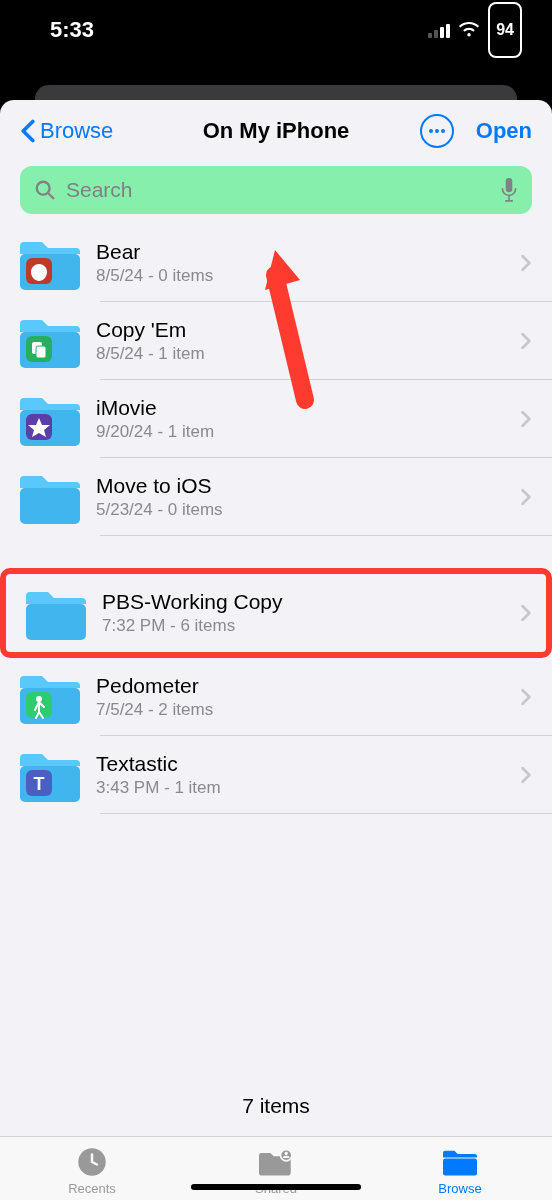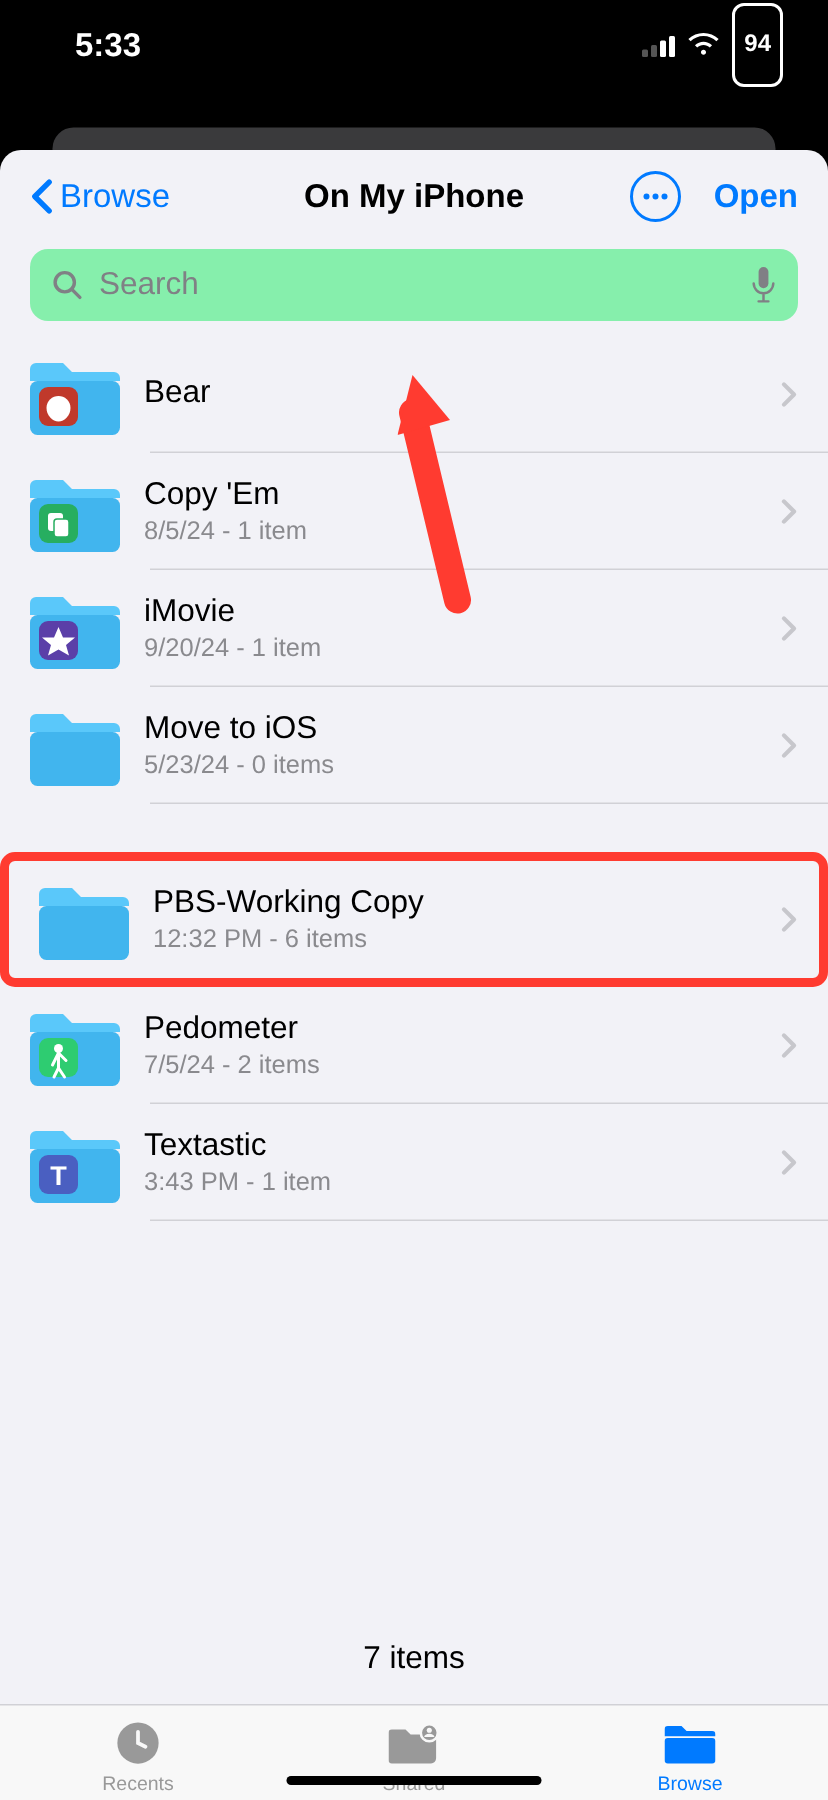--- a/index.html
+++ b/index.html
@@ -215,20 +215,21 @@
       <div class="folder-icon">
             <svg width="60" height="58" viewBox="0 0 60 58">
     <path d="M4 8h18l6 6h28a4 4 0 0 1 4 4v2H0v-8a4 4 0 0 1 4-4z" fill="#5ac8fa"></path>
     <rect x="0" y="20" width="60" height="36" rx="5" fill="#41b5ee"></rect>
     <rect x="6" y="24" width="26" height="26" rx="6" fill="#c0392b"></rect>
               <path d="M19 30c4 0 8 3 8 8 0 5-4 9-8 9s-8-4-8-9c0-5 4-8 8-8z" fill="#fff"></path>
   </svg>
           </div>
       <div class="row-text">
         <div class="row-title">Bear</div>
+        <div class="row-sub">8/5/24 - 0 items</div>
       </div>
       <svg class="chevron" width="12" height="18" viewBox="0 0 10 16" fill="none" stroke="#c7c7cc" stroke-width="2.5" stroke-linecap="round" stroke-linejoin="round">
             <polyline points="2,2 8,8 2,14"></polyline>
           </svg>
       <div class="row-sep"></div>
     </div>
       </div>
       <div>
     <div class="row">
       <div class="folder-icon">
@@ -293,21 +294,21 @@
     <div class="row">
       <div class="folder-icon">
             <svg width="60" height="58" viewBox="0 0 60 58">
     <path d="M4 8h18l6 6h28a4 4 0 0 1 4 4v2H0v-8a4 4 0 0 1 4-4z" fill="#5ac8fa"></path>
     <rect x="0" y="20" width="60" height="36" rx="5" fill="#41b5ee"></rect>
 
   </svg>
           </div>
       <div class="row-text">
         <div class="row-title">PBS-Working Copy</div>
-        <div class="row-sub">12:32 PM - 6 items</div>
+        <div class="row-sub">7:32 PM - 6 items</div>
       </div>
       <svg class="chevron" width="12" height="18" viewBox="0 0 10 16" fill="none" stroke="#c7c7cc" stroke-width="2.5" stroke-linecap="round" stroke-linejoin="round">
             <polyline points="2,2 8,8 2,14"></polyline>
           </svg>
 
     </div>
       </div>
       <div>
     <div class="row">
       <div class="folder-icon">

